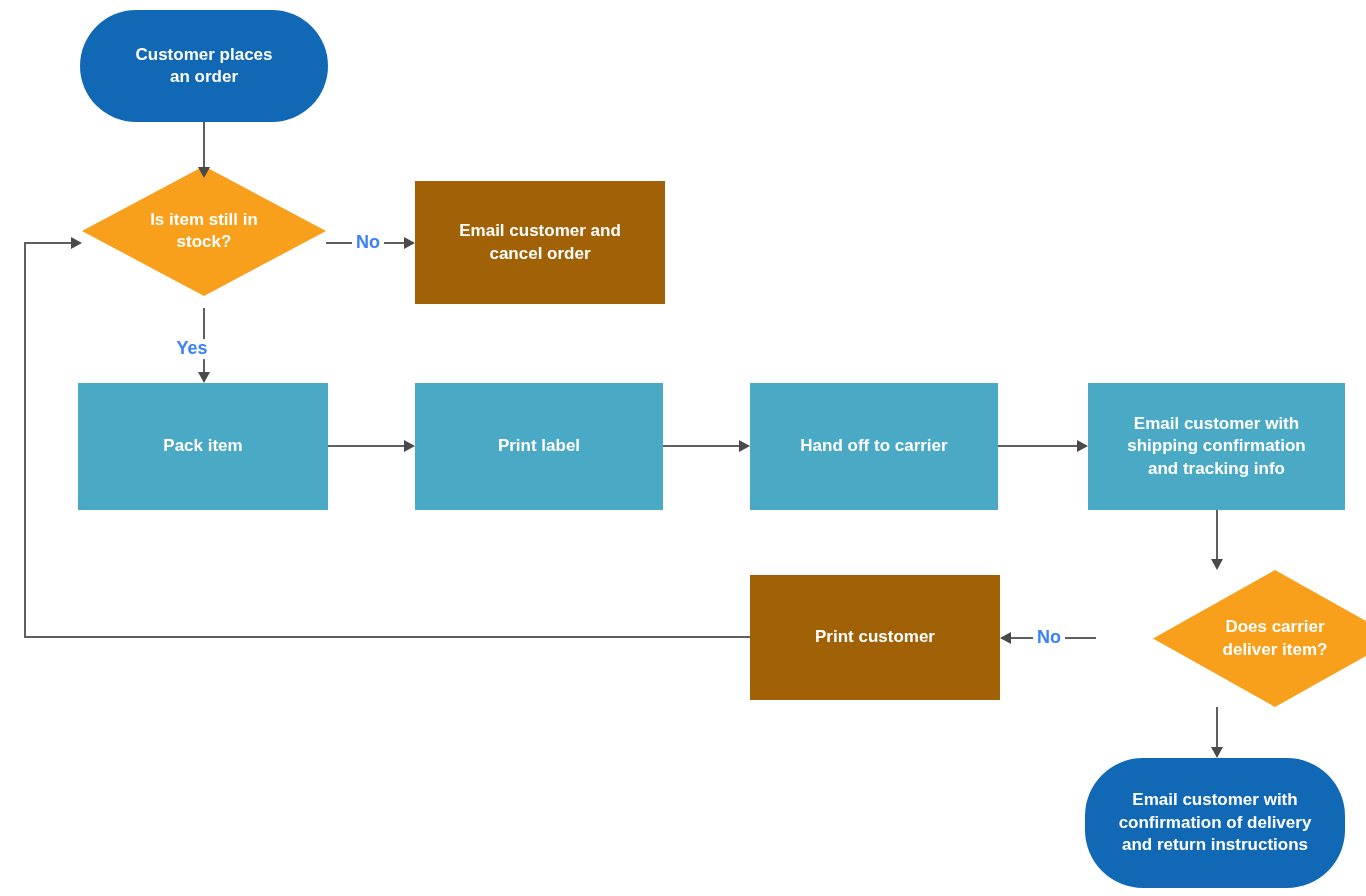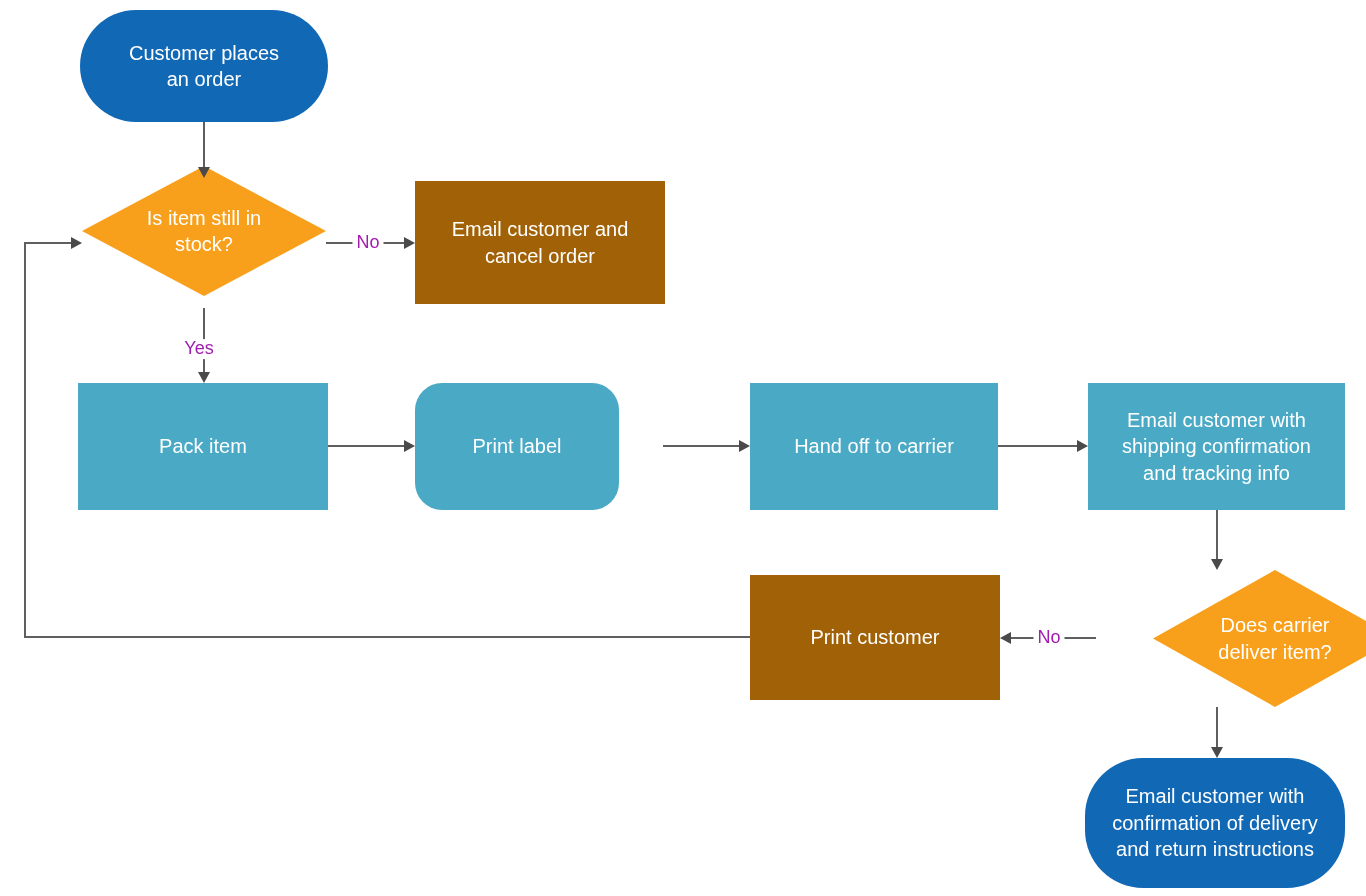--- a/index.html
+++ b/index.html
@@ -2,60 +2,60 @@
 <html><head>
 <meta charset="utf-8">
 <style>
   html,body { margin:0; padding:0; background:#ffffff; }
   #canvas {
     position:relative; width:1366px; height:896px; background:#ffffff;
     font-family:"Liberation Sans", sans-serif; overflow:hidden;
   }
   .node {
     position:absolute; display:flex; align-items:center; justify-content:center;
-    text-align:center; color:#ffffff; font-weight:normal; font-size:20px;
+    text-align:center; color:#ffffff; font-weight:bold; font-size:17px;
     line-height:1.32; white-space:pre-line; box-sizing:border-box;
   }
   .terminator { background:#1168b4; border-radius:58px; }
   .proc-teal { background:#4aa9c5; }
   .proc-orange { background:#a16207; }
   .decision {
     background:#f8a01b;
     clip-path: polygon(50% 0, 100% 50%, 50% 100%, 0 50%);
   }
   .edge { position:absolute; background:#5f5f5f; }
   .edge.h { height:2px; }
   .edge.v { width:2px; }
   .ah { position:absolute; width:0; height:0; }
   .ah-down  { border-left:6px solid transparent; border-right:6px solid transparent; border-top:11px solid #4a4a4a; }
   .ah-right { border-top:6px solid transparent; border-bottom:6px solid transparent; border-left:11px solid #4a4a4a; }
   .ah-left  { border-top:6px solid transparent; border-bottom:6px solid transparent; border-right:11px solid #4a4a4a; }
   .edge-label {
     position:absolute; transform:translate(-50%,-50%);
-    background:#ffffff; color:#a21caf; font-weight:normal; font-size:18px;
+    background:#ffffff; color:#3b82f6; font-weight:bold; font-size:18px;
     padding:0 4px; line-height:1.1;
   }
 </style>
 </head>
 <body>
 
 <div id="canvas">
 
   <div class="node terminator" style="left:80px; top:10px; width:248px; height:112px; padding:0 20px;">Customer places
 an order</div>
 
   <div class="node decision" style="left:82px; top:166px; width:244px; height:130px; padding:0 40px;">Is item still in
 stock?</div>
 
   <div class="node proc-orange" style="left:415px; top:181px; width:250px; height:123px; padding:0 16px;">Email customer and
 cancel order</div>
 
   <div class="node proc-teal" style="left:78px; top:383px; width:250px; height:127px; padding:0 16px;">Pack item</div>
 
-  <div class="node proc-teal" style="left:415px; top:383px; width:204px; height:127px; padding:0 16px;border-radius:27px;">Print label</div>
+  <div class="node proc-teal" style="left:415px; top:383px; width:248px; height:127px; padding:0 16px;">Print label</div>
 
   <div class="node proc-teal" style="left:750px; top:383px; width:248px; height:127px; padding:0 16px;">Hand off to carrier</div>
 
   <div class="node proc-teal" style="left:1088px; top:383px; width:257px; height:127px; padding:0 10px;">Email customer with
 shipping confirmation
 and tracking info</div>
 
   <div class="node decision" style="left:1153px; top:570px; width:244px; height:137px; padding:0 40px;">Does carrier
 deliver item?</div>
 
@@ -67,21 +67,21 @@
 
   <div class="edge v" style="left:203px; top:122px; height:45px;"></div>
   <div class="ah ah-down" style="left:198px; top:167px;"></div>
 
   <div class="edge h" style="left:326px; top:242px; width:78px;"></div>
   <div class="ah ah-right" style="left:404px; top:237px;"></div>
   <div class="edge-label" style="left:368px; top:243px;">No</div>
 
   <div class="edge v" style="left:203px; top:308px; height:64px;"></div>
   <div class="ah ah-down" style="left:198px; top:372px;"></div>
-  <div class="edge-label" style="left:199px; top:349px;">Yes</div>
+  <div class="edge-label" style="left:192px; top:349px;">Yes</div>
 
   <div class="edge h" style="left:328px; top:445px; width:76px;"></div>
   <div class="ah ah-right" style="left:404px; top:440px;"></div>
 
   <div class="edge h" style="left:663px; top:445px; width:76px;"></div>
   <div class="ah ah-right" style="left:739px; top:440px;"></div>
 
   <div class="edge h" style="left:998px; top:445px; width:79px;"></div>
   <div class="ah ah-right" style="left:1077px; top:440px;"></div>
 

